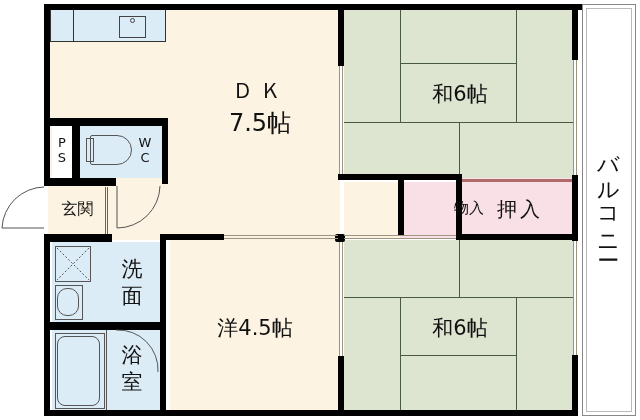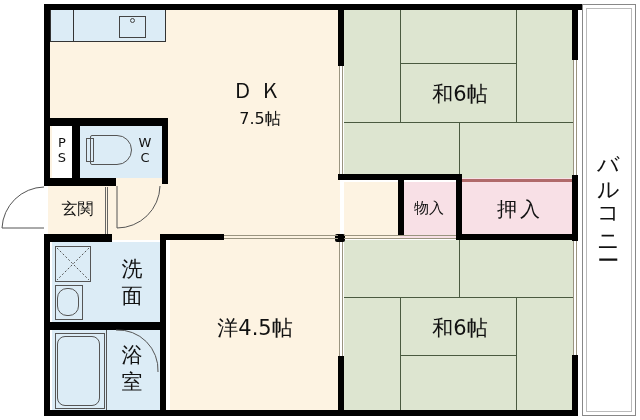--- a/index.html
+++ b/index.html
@@ -107,27 +107,27 @@
 <div class="abs" style="left:573px;top:60px;width:4px;height:115px;border-left:1px solid #9a9480;border-right:1px solid #9a9480;"></div>
 <div class="abs" style="left:573px;top:241px;width:4px;height:114px;border-left:1px solid #9a9480;border-right:1px solid #9a9480;"></div>
 
 <svg width="640" height="420" style="pointer-events:none;">
   <path d="M44 187 A 43 43 0 0 0 2 228 L 44 228" fill="none" stroke="#555" stroke-width="1"></path>
   <path d="M160 186 A 43 43 0 0 1 117 228 L 117 186" fill="none" stroke="#555" stroke-width="1"></path>
   <path d="M116 330 A 40 40 0 0 1 158 372" fill="none" stroke="#555" stroke-width="1"></path>
 </svg>
 
 <div class="room-label" style="left:210px;top:78px;width:100px;font-size:22px;letter-spacing:6px;">ＤＫ</div>
-<div class="room-label" style="left:200px;top:110px;width:120px;font-size:16px;">7.5帖</div>
+<div class="room-label" style="left:200px;top:110px;width:120px;font-size:24px;">7.5帖</div>
 <div class="room-label" style="left:410px;top:82px;width:100px;font-size:21px;">和6帖</div>
 <div class="room-label" style="left:410px;top:316px;width:100px;font-size:21px;">和6帖</div>
 <div class="room-label" style="left:190px;top:316px;width:130px;font-size:21px;">洋4.5帖</div>
 <div class="room-label" style="left:50px;top:200px;width:55px;font-size:16px;">玄関</div>
 <div class="room-label" style="left:52px;top:136px;width:20px;font-size:13px;">P
 S</div>
 <div class="room-label" style="left:134px;top:136px;width:22px;font-size:13px;">W
 C</div>
 <div class="room-label" style="left:112px;top:256px;width:40px;font-size:21px;line-height:1.3;">洗
 面</div>
 <div class="room-label" style="left:112px;top:342px;width:40px;font-size:21px;line-height:1.3;">浴
 室</div>
-<div class="room-label" style="left:404px;top:200px;width:50px;font-size:15px;">物入</div>
+<div class="room-label" style="left:404px;top:200px;width:50px;font-size:15px;padding-left:40px;">物入</div>
 <div class="room-label" style="left:470px;top:198px;width:100px;font-size:20px;letter-spacing:3px;">押入</div>
 
 </body></html>

